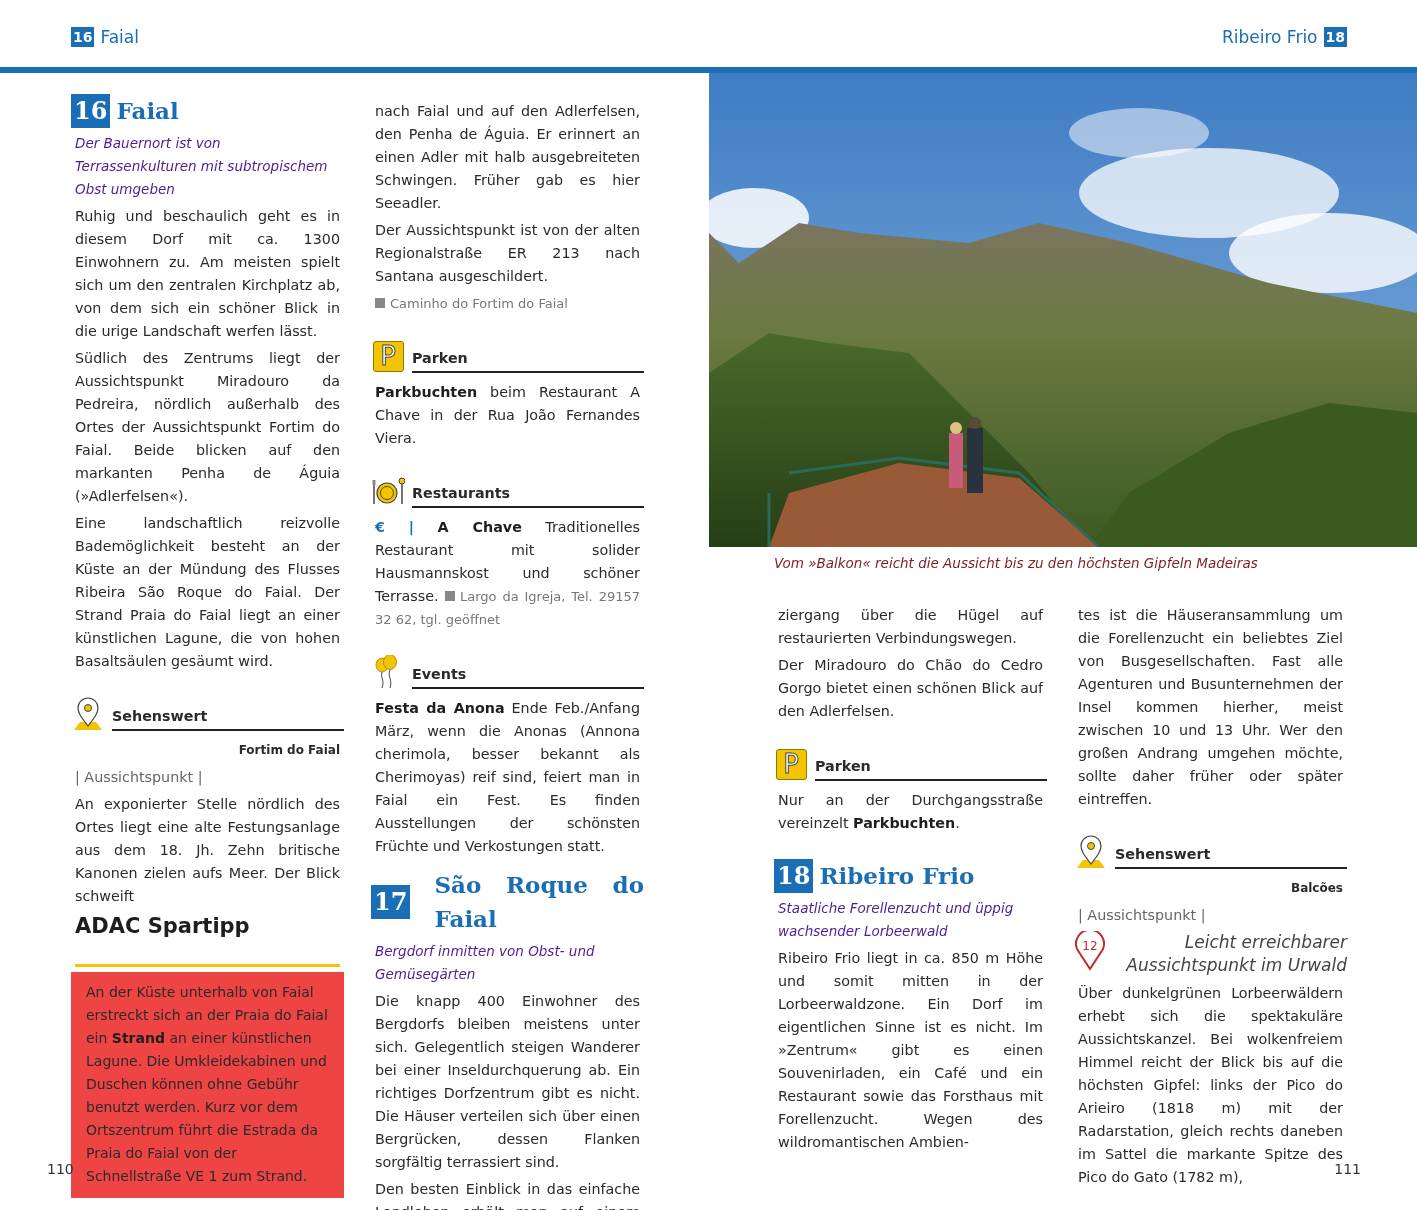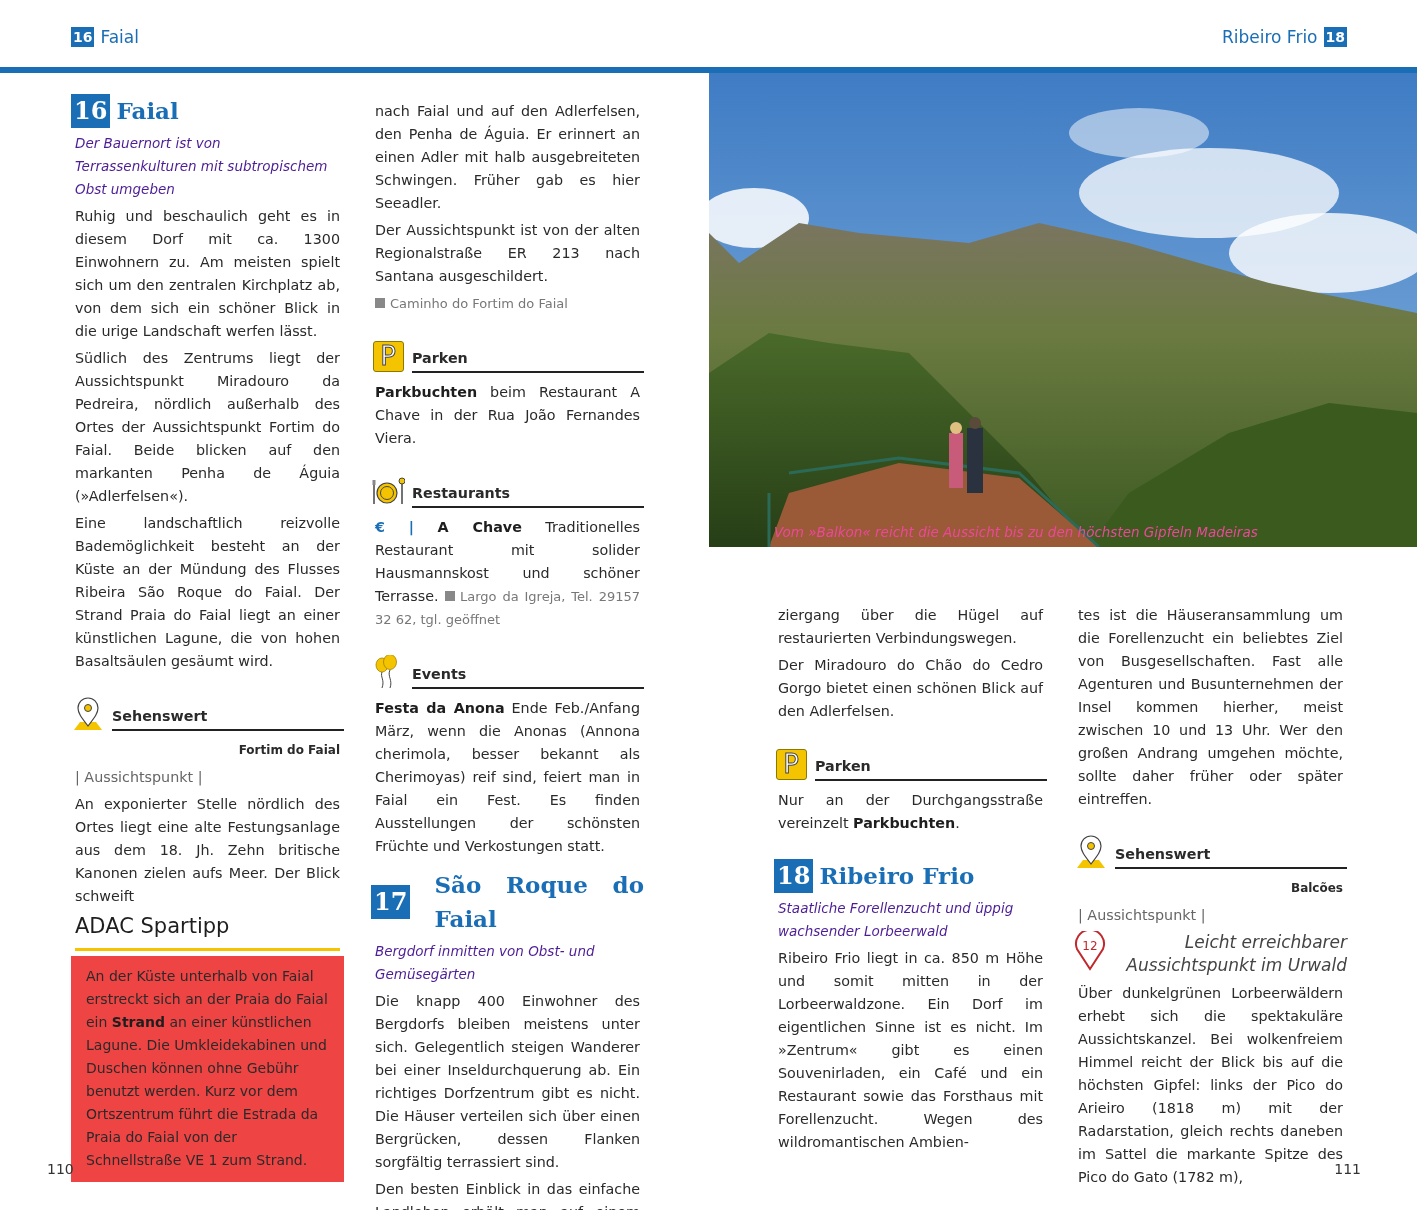--- a/index.html
+++ b/index.html
@@ -31,25 +31,25 @@
   .info-label { flex: 1; font-weight: bold; font-size: 14.3px; line-height: 22px; border-bottom: 2px solid #222; padding-bottom: 2px; }
   .p-icon { width: 31px; height: 31px; background: #f5c400; border: 1.5px solid #8a7a00; border-radius: 3px; color: #fff; font-size: 26px; line-height: 28px; text-align: center; -webkit-text-stroke: 1px #444; font-family: "DejaVu Sans", sans-serif; }
 
   .poi-name { font-weight: bold; font-size: 12px; line-height: 23px; margin-top: 2px; text-align: right; }
   .poi-type { color: #666; font-size: 14.3px; line-height: 23px; text-align: left; }
   .gray { color: #777; font-size: 13px; }
   .gray-sq { display: inline-block; width: 10px; height: 10px; background: #888; margin-right: 5px; vertical-align: 0; }
   b { font-weight: bold; color: #1e1e1e; }
   .price { color: #1a6eb5; font-weight: bold; }
 
-  .spartipp-title { font-weight: normal; font-size: 21px; line-height: 28px; margin-top: 22px; padding-bottom: 8px; border-bottom: 3px solid #f5c400; text-align: left; color: #1e1e1e; }
+  .spartipp-title { font-weight: bold; font-size: 21px; line-height: 28px; margin-top: 22px; padding-bottom: 24px; border-bottom: 3px solid #f5c400; text-align: left; color: #1e1e1e; }
   .spartipp-box { background: #ef4444; margin-top: 5px; padding: 9px 14px 10px 15px; font-size: 14px; line-height: 23px; text-align: left; color: #2a2a2a; }
 
   .photo { position: absolute; left: 709px; top: 73px; width: 708px; height: 474px; overflow: hidden; background: #5a8fcf; }
-  .caption { position: absolute; left: 774px; top: 524px; font-size: 13.5px; font-style: italic; color: #ec4899; }
+  .caption { position: absolute; left: 774px; top: 555px; font-size: 13.5px; font-style: italic; color: #7f1d1d; }
 
   .poi-sub { display: flex; gap: 8px; align-items: flex-start; }
   .poi-sub .pin { flex: 0 0 32px; }
   .poi-sub .txt { font-style: italic; color: #444; font-size: 17px; line-height: 23px; text-align: right; }
 
   .page-num { position: absolute; top: 1161px; font-size: 14px; color: #333; }
   .page-num.left { left: 47px; }
   .page-num.right { right: 56px; }
 </style>
 </head>

